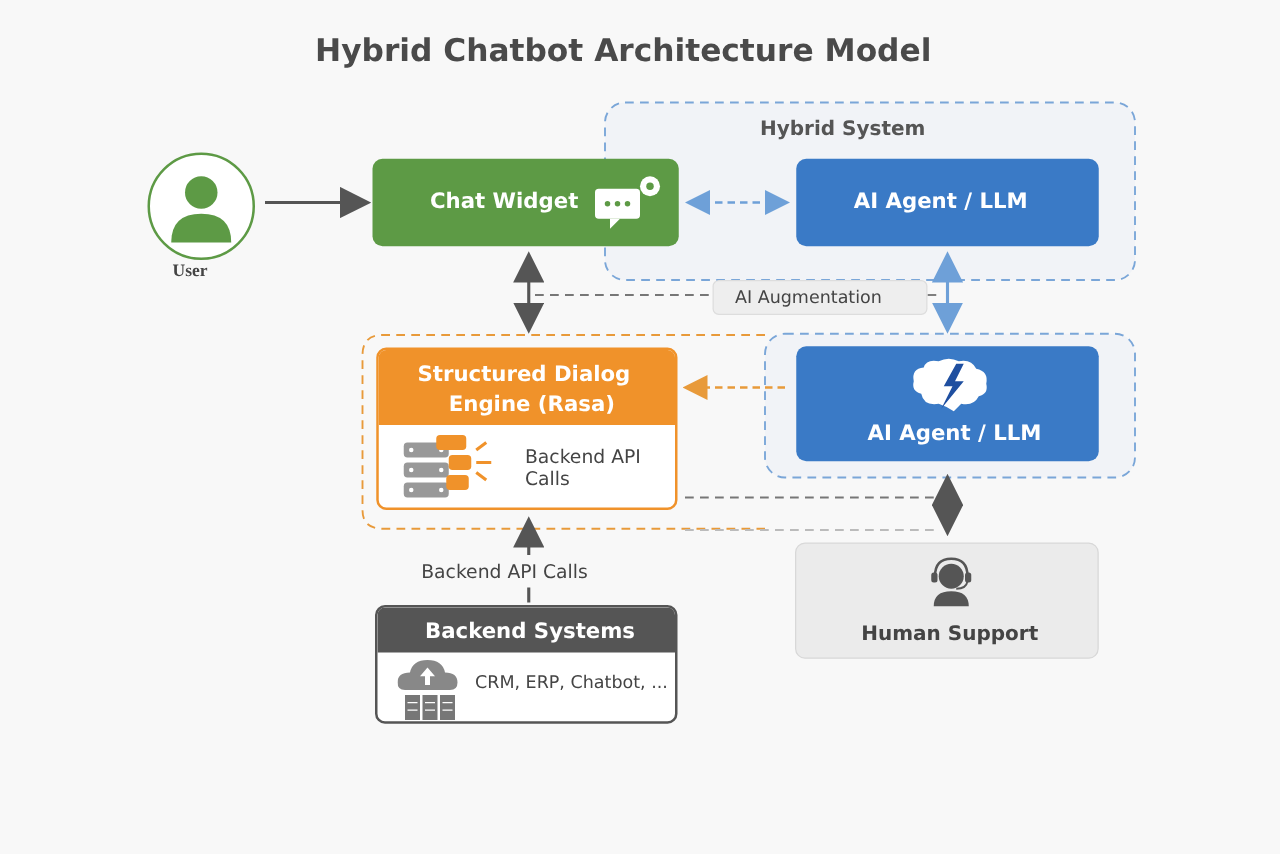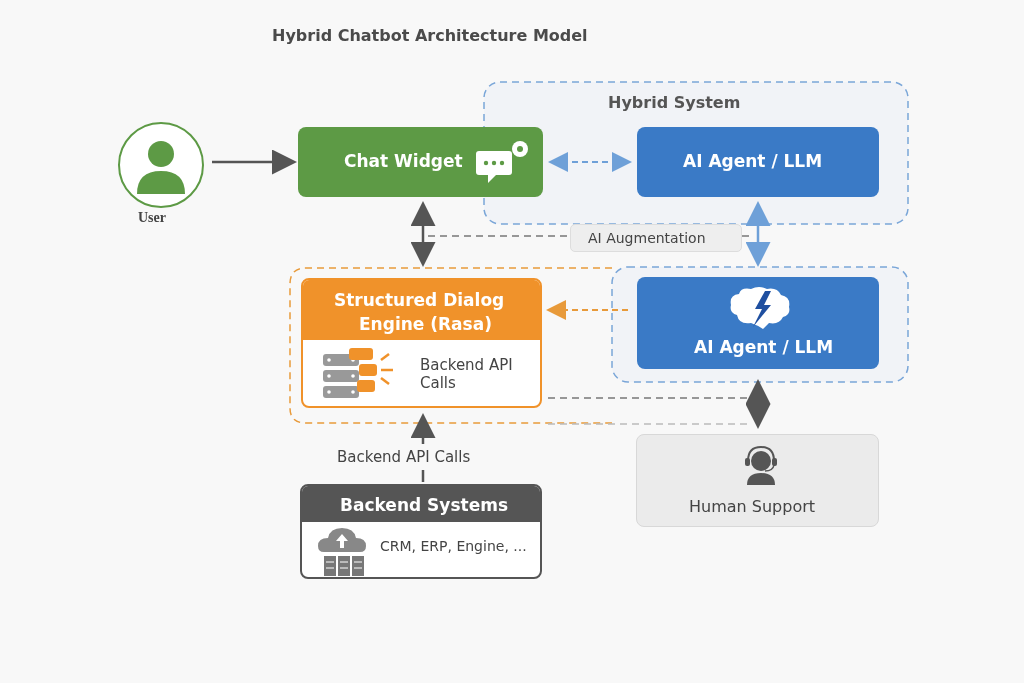--- a/index.html
+++ b/index.html
@@ -1,19 +1,19 @@
 <!DOCTYPE html>
 <html><head>
 <meta charset="utf-8">
 <style>
   html, body { margin:0; padding:0; }
   body { width:1024px; height:683px; background:#f8f8f8; position:relative; overflow:hidden;
          font-family:"DejaVu Sans", sans-serif; }
   .abs { position:absolute; }
-  .title { left:272px; top:26px; font-size:16px; font-weight:bold; color:#4a4a4a; }
+  .title { left:252px; top:26px; font-size:25px; font-weight:bold; color:#4a4a4a; }
   .box { position:absolute; border-radius:8px; box-sizing:border-box;padding-left:48px; }
   .green { background:#5d9a45; color:#fff; }
   .blue { background:#3a7ac6; color:#fff; }
   .label-white { font-size:17px; font-weight:bold; color:#fff; }
   svg.lines { position:absolute; left:0; top:0; }
   .txt { position:absolute; color:#444; font-weight:bold;text-align:center; }
 </style>
 </head>
 <body>
 
@@ -135,26 +135,26 @@
     <rect x="6" y="30" width="12" height="20" fill="#777"></rect>
       <rect x="20" y="30" width="12" height="20" fill="#777"></rect>
       <rect x="34" y="30" width="12" height="20" fill="#777"></rect>
     <line x1="8" y1="36" x2="16" y2="36" stroke="#fff"></line>
       <line x1="22" y1="36" x2="30" y2="36" stroke="#fff"></line>
       <line x1="36" y1="36" x2="44" y2="36" stroke="#fff"></line>
     <line x1="8" y1="42" x2="16" y2="42" stroke="#fff"></line>
       <line x1="22" y1="42" x2="30" y2="42" stroke="#fff"></line>
       <line x1="36" y1="42" x2="44" y2="42" stroke="#fff"></line>
   </svg>
-  <span class="abs" style="left:78px;top:52px;font-size:14px;color:#444;">CRM, ERP, Engine, ...</span>
+  <span class="abs" style="left:78px;top:52px;font-size:14px;color:#444;">CRM, ERP, Chatbot, ...</span>
 </div>
 
 <div class="box" style="left:636px;top:434px;width:243px;height:93px;background:#ebebeb;border:1px solid #d8d8d8;">
   <svg class="abs" style="left:102px;top:8px;" width="44" height="44">
     <circle cx="22" cy="18" r="10" fill="#555"></circle>
     <path d="M8,42 Q8,30 22,30 Q36,30 36,42 Z" fill="#555"></path>
     <path d="M9,18 Q9,4 22,4 Q35,4 35,18" fill="none" stroke="#555" stroke-width="2"></path>
     <rect x="6" y="15" width="5" height="8" rx="2" fill="#555"></rect>
       <rect x="33" y="15" width="5" height="8" rx="2" fill="#555"></rect>
     <path d="M35,22 Q34,28 26,28" fill="none" stroke="#555" stroke-width="1.5"></path>
   </svg>
-  <span class="abs" style="left:52px;top:62px;font-size:16px;font-weight:normal;color:#444;">Human Support</span>
+  <span class="abs" style="left:52px;top:62px;font-size:16px;font-weight:bold;color:#444;">Human Support</span>
 </div>
 
 </body></html>

